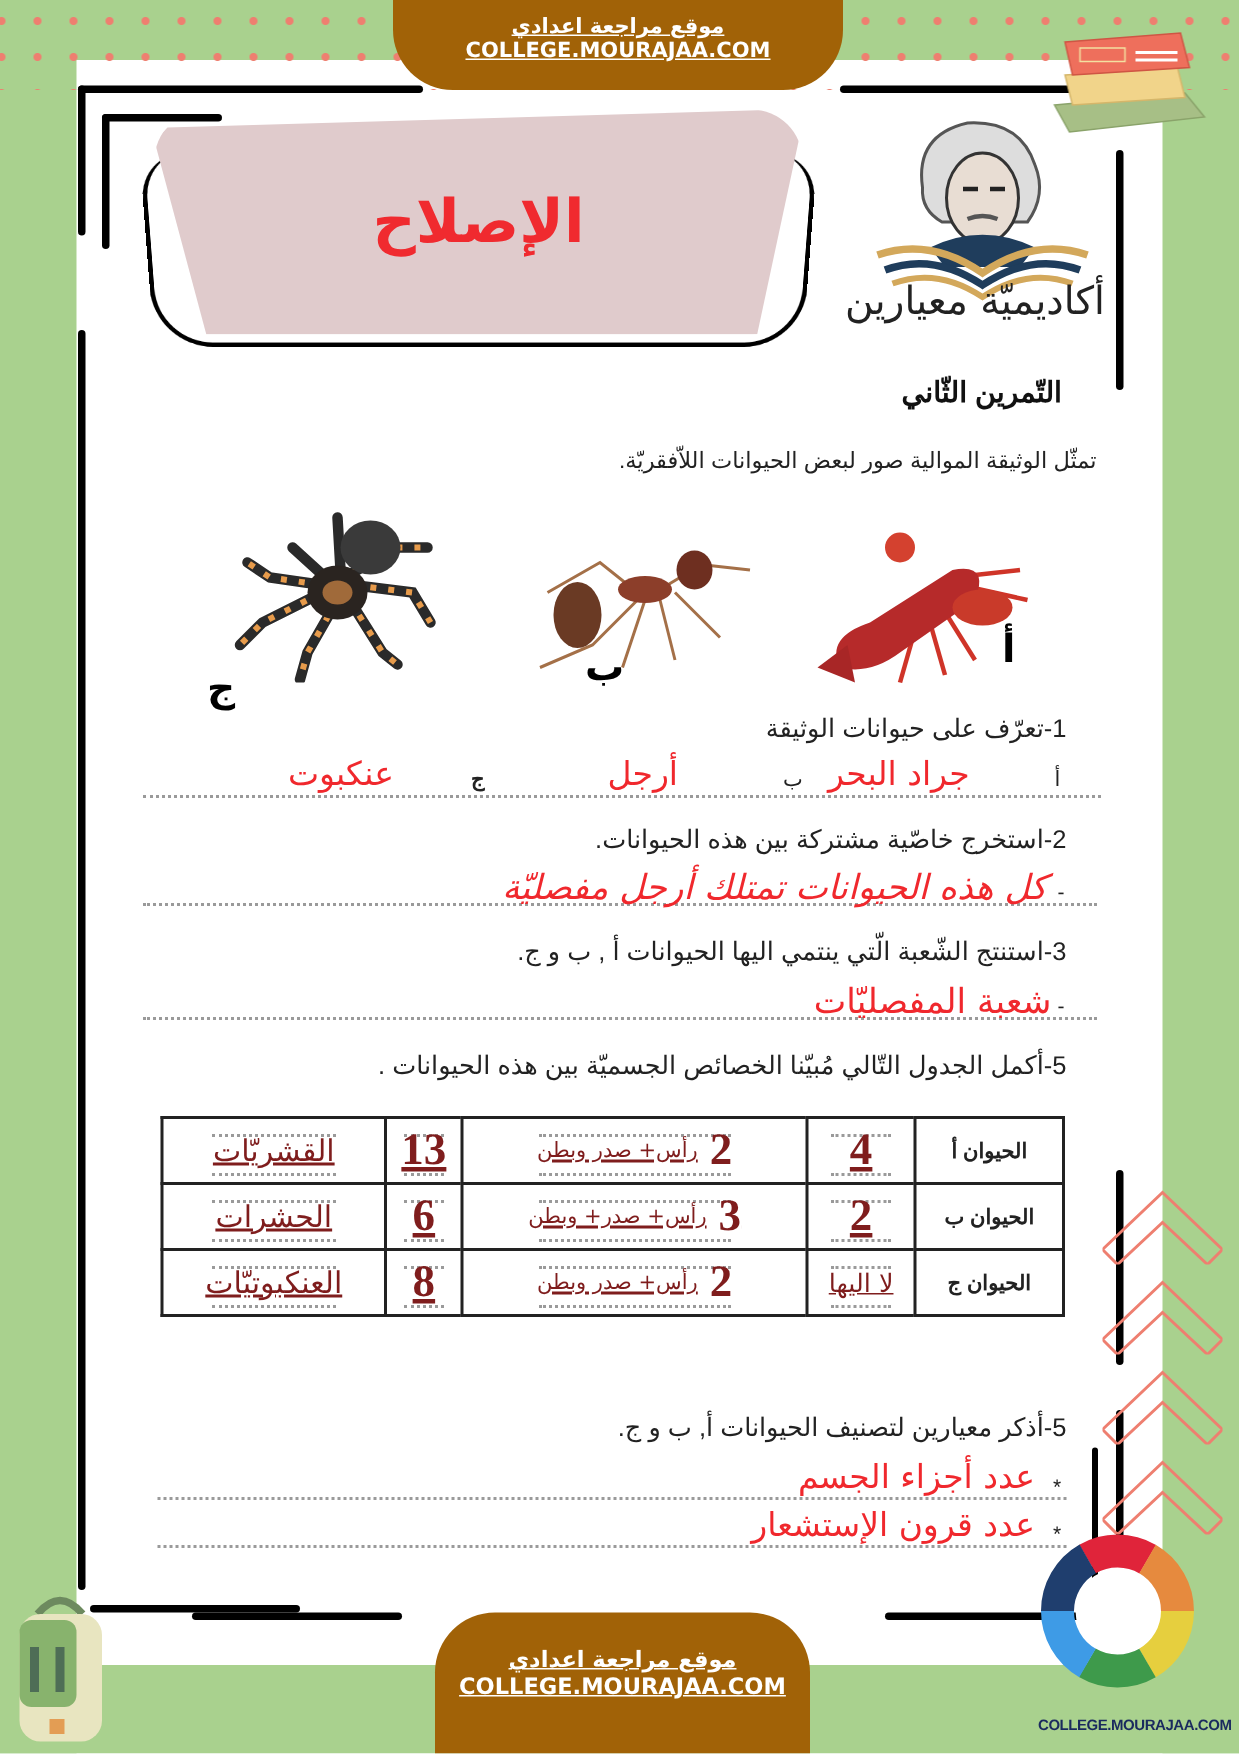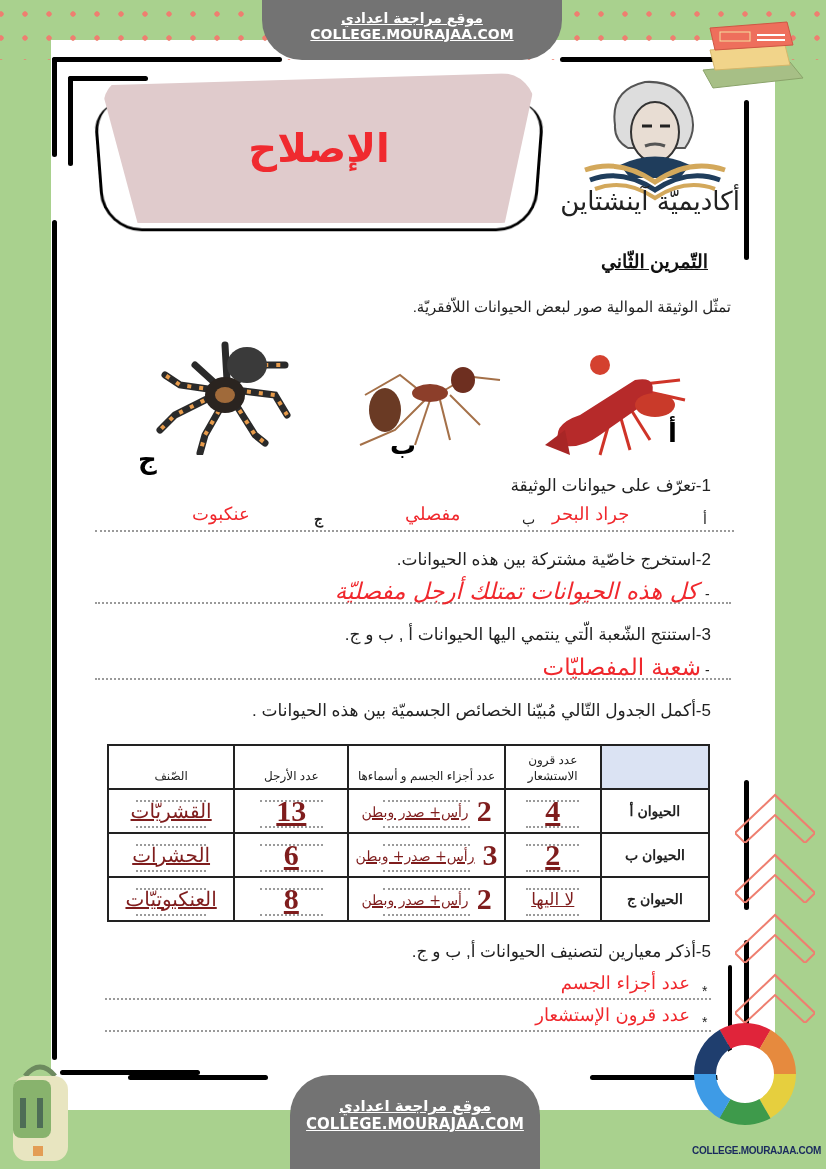--- a/index.html
+++ b/index.html
@@ -6,52 +6,52 @@
   html, body { width: 826px; height: 1169px; overflow: hidden; background: #ffffff; }
   body { position: relative; font-family: "DejaVu Sans", "Liberation Sans", sans-serif; }
 
   .green { background: #a9d18e; position: absolute; }
   .dots { position: absolute; left: 0; top: 0; width: 160px; height: 60px;
     background-image: radial-gradient(circle, #ee7f70 2.4px, transparent 3px);
     background-size: 24px 24px; background-position: 13px 2px; }
 
   .frame-line { position: absolute; background: #000; border-radius: 3px; }
 
-  .banner { position: absolute; background: #737373; color: #fff; text-align: center;
+  .banner { position: absolute; background: #a16207; color: #fff; text-align: center;
     font-family: "DejaVu Sans", sans-serif; font-weight: bold; }
   .banner .ar { display: block; text-decoration: underline; }
   .banner .en { display: block; text-decoration: underline; }
 
   .title-shadow { position: absolute; left: 98px; top: 103px; width: 442px; height: 130px;
     border: 3px solid #000; border-top: none; border-radius: 30px 30px 40px 40px;
     transform: perspective(300px) rotateX(-6deg); }
   .title-box { position: absolute; left: 103px; top: 73px; width: 432px; height: 150px;
     background: #e0cbcc; border-radius: 34px;
     clip-path: polygon(2% 8%, 97% 0%, 100% 6%, 93% 100%, 8% 100%, 0% 14%); }
   .title-text { position: absolute; left: 103px; top: 125px; width: 432px; text-align: center;
     color: #f02a2f; font-size: 40px; font-weight: bold; font-family: "DejaVu Sans", sans-serif; }
 
   .logo { position: absolute; left: 570px; top: 70px; width: 170px; height: 160px; }
   .logo-text { position: absolute; left: 555px; top: 186px; width: 190px; text-align: center;
     font-size: 26px; color: #222; font-family: "DejaVu Sans", sans-serif; }
 
   .rtl { direction: rtl; }
   .h-ex { position: absolute; right: 118px; top: 250px; font-size: 19px; font-weight: bold;
-    text-decoration: underline; color: #111; font-family: "Liberation Sans", sans-serif; }
+    color: #111; font-family: "Liberation Sans", sans-serif; }
   .intro { position: absolute; right: 95px; top: 298px; font-size: 15px; color: #222;
     font-family: "Liberation Sans", sans-serif; }
 
   .animal { position: absolute; }
   .animal-letter { position: absolute; font-size: 26px; font-weight: bold; color: #000;
     font-family: "DejaVu Sans", sans-serif; }
 
   .q { position: absolute; right: 115px; font-size: 17px; color: #222;
     font-family: Liberation Sans, sans-serif; direction: rtl; white-space: nowrap; }
   .dotted { position: absolute; border-bottom: 2px dotted #9a9a9a; height: 0; }
-  .ans { position: absolute; color: #f0282d; font-size: 18px; font-family: "DejaVu Serif", serif;
+  .ans { position: absolute; color: #f0282d; font-size: 22px; font-family: "DejaVu Serif", serif;
     direction: rtl; white-space: nowrap; }
   .small-lbl { position: absolute; font-size: 14px; color: #222; font-family: "Liberation Sans", sans-serif; }
 
   table.props { position: absolute; left: 107px; top: 744px; width: 603px; border-collapse: collapse;
     direction: rtl; font-family: "Liberation Sans", sans-serif; }
   table.props td, table.props th { border: 2px solid #222; text-align: center; vertical-align: middle; position: relative; }
   table.props th { height: 44px; font-weight: normal; font-size: 12px; color: #222; vertical-align: bottom; padding-bottom: 4px; line-height: 1.35; }
   table.props th.blank { background: #dbe3f3; }
   table.props td { height: 44px; }
   table.props td.rowlbl { font-size: 14px; font-weight: bold; color: #222; }
@@ -99,21 +99,21 @@
 <svg class="logo" viewBox="0 0 170 160">
   <path d="M45 55 Q40 20 75 12 Q110 10 120 40 Q128 60 115 78 L58 78 Q44 70 45 55Z" fill="#ddd" stroke="#555" stroke-width="2"></path>
   <ellipse cx="85" cy="62" rx="24" ry="30" fill="#e8ddd3" stroke="#333" stroke-width="2"></ellipse>
   <path d="M72 56 h10 M90 56 h10" stroke="#222" stroke-width="3"></path>
   <path d="M75 76 Q85 72 95 76" stroke="#555" stroke-width="3" fill="none"></path>
   <path d="M50 95 Q85 78 120 95 L110 108 L60 108Z" fill="#1f3d5c"></path>
   <path d="M15 100 Q50 88 85 112 Q120 88 155 100" stroke="#d3a85b" stroke-width="5" fill="none"></path>
   <path d="M20 110 Q52 98 85 120 Q118 98 150 110" stroke="#1f3d5c" stroke-width="5" fill="none"></path>
   <path d="M25 119 Q55 108 85 128 Q115 108 145 119" stroke="#d3a85b" stroke-width="4" fill="none"></path>
 </svg>
-<div class="logo-text">أكاديميّة آينشتاين</div>
+<div class="logo-text">أكاديميّة معيارين</div>
 
 <svg style="position:absolute;left:695px;top:10px;width:120px;height:85px;" viewBox="0 0 120 85">
   <path d="M8 60 L95 52 L108 68 L18 78Z" fill="#a7bf86" stroke="#8aa36a"></path>
   <path d="M15 40 L90 35 L95 55 L20 60Z" fill="#f1d48a" stroke="#d5b66a"></path>
   <path d="M15 18 L92 12 L98 35 L20 40Z" fill="#ee6f5c" stroke="#cf5544"></path>
   <rect x="25" y="22" width="30" height="9" fill="none" stroke="#f4e0a0"></rect>
   <path d="M62 25 h28 M62 30 h28" stroke="#fff" stroke-width="2"></path>
 </svg>
 
 <div class="h-ex rtl">التّمرين الثّاني</div>
@@ -173,45 +173,38 @@
   <ellipse cx="60" cy="15" rx="10" ry="10" fill="#d4412f"></ellipse>
   <path d="M5 95 L25 80 L30 105Z" fill="#a82626"></path>
 </svg>
 <div class="animal-letter" style="left:668px;top:418px;">أ</div>
 
 <div class="q" style="top:475px;">1-تعرّف على حيوانات الوثيقة</div>
 <div class="dotted" style="left:95px;right:92px;top:530px;"></div>
 <div class="small-lbl" style="left:703px;top:511px;">أ</div>
 <div class="ans" style="left:552px;top:503px;text-align:right;">جراد البحر</div>
 <div class="small-lbl" style="left:522px;top:511px;">ب</div>
-<div class="ans" style="left:405px;top:503px;">مفصلي</div>
+<div class="ans" style="left:405px;top:503px;">أرجل</div>
 <div class="small-lbl" style="left:314px;top:511px;font-weight:bold;">ج</div>
 <div class="ans" style="left:192px;top:503px;">عنكبوت</div>
 
 <div class="q" style="top:549px;">2-استخرج خاصّية مشتركة بين هذه الحيوانات.</div>
 <div class="dotted" style="left:95px;right:95px;top:602px;"></div>
 <div class="small-lbl" style="left:705px;top:586px;">-</div>
 <div class="ans" style="right:128px;top:578px;font-size:23px;font-style:italic;">كل هذه الحيوانات تمتلك أرجل مفصليّة</div>
 
 <div class="q" style="top:624px;">3-استنتج الشّعبة الّتي ينتمي اليها الحيوانات أ , ب و ج.</div>
 <div class="dotted" style="left:95px;right:95px;top:678px;"></div>
 <div class="small-lbl" style="left:705px;top:662px;">-</div>
 <div class="ans" style="right:125px;top:654px;font-size:23px;">شعبة المفصليّات</div>
 
 <div class="q" style="top:700px;">5-أكمل الجدول التّالي مُبيّنا الخصائص الجسميّة بين هذه الحيوانات .</div>
 
 <table class="props">
   <tbody>
-      <tr>
-    <th class="blank" style="width:18%;"></th>
-    <th style="width:16%;">عدد قرون الاستشعار</th>
-    <th style="width:26%;">عدد أجزاء الجسم و أسماءها</th>
-    <th style="width:19%;">عدد الأرجل</th>
-    <th style="width:21%;">الصّنف</th>
-  </tr>
   <tr>
     <td class="rowlbl">الحيوان أ</td>
     <td><div class="cell-dots-top"></div><span class="cell-ans big">4</span><div class="cell-dots-bot"></div></td>
     <td><div class="cell-dots-top"></div><span class="cell-ans"><span class="num-part">2</span><span class="txt-part">رأس+ صدر وبطن</span></span><div class="cell-dots-bot"></div></td>
     <td><div class="cell-dots-top"></div><span class="cell-ans big">13</span><div class="cell-dots-bot"></div></td>
     <td><div class="cell-dots-top"></div><span class="cell-ans">القشريّات</span><div class="cell-dots-bot"></div></td>
   </tr>
   <tr>
     <td class="rowlbl">الحيوان ب</td>
     <td><div class="cell-dots-top"></div><span class="cell-ans big">2</span><div class="cell-dots-bot"></div></td>

